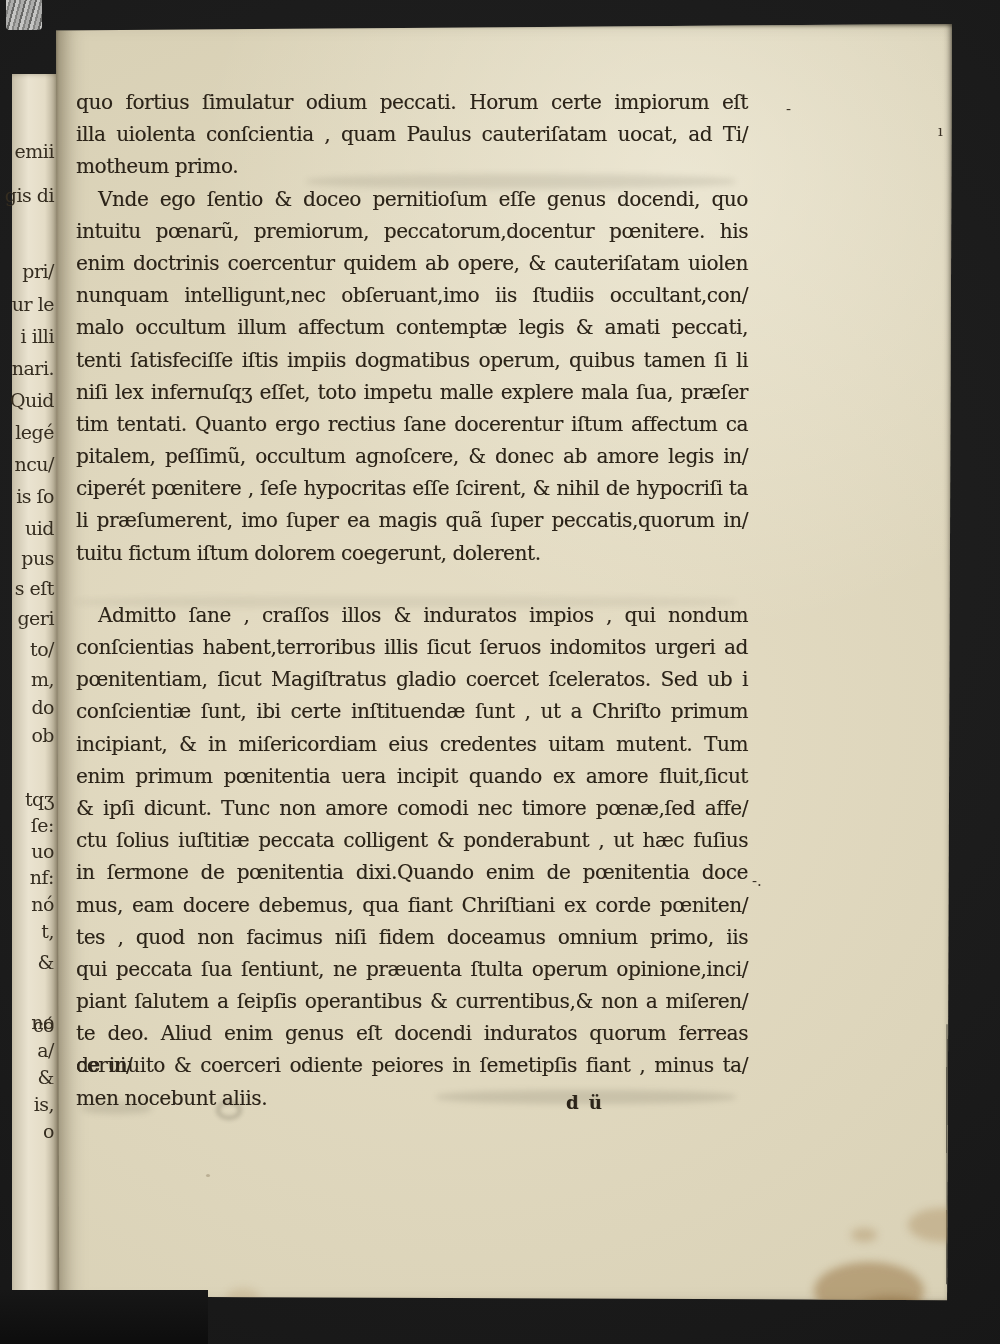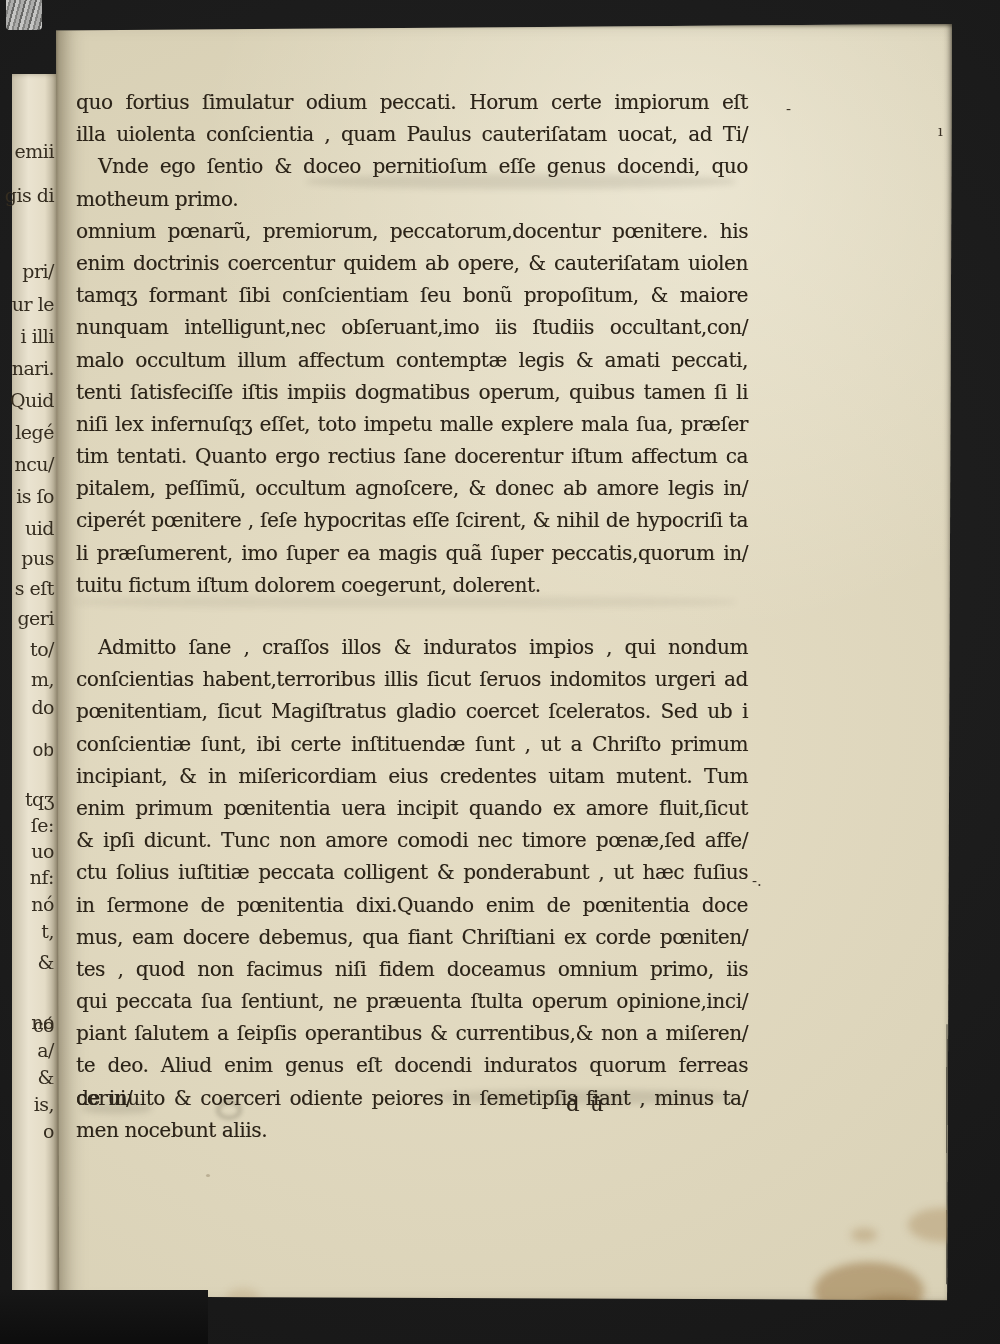--- a/index.html
+++ b/index.html
@@ -61,21 +61,21 @@
     height:32.2px;font-size:20px;line-height:32.2px;
     letter-spacing:-.4px;
     text-align:justify;text-align-last:justify;
     white-space:normal;overflow:visible;
     text-shadow:0.4px 0.3px 0 rgba(43,35,24,.35);
   }
   .line.last{text-align-last:left;}
   .line.indent{padding-left:22px;}
   .para-gap{height:30px;}
   .signature{
-    position:absolute;font-size:21px;color:var(--ink);font-weight:normal;
+    position:absolute;font-size:18px;color:var(--ink);font-weight:bold;
     letter-spacing:2px;text-shadow:0.4px 0.3px 0 rgba(43,35,24,.35);
   }
   
   .margin-mark{position:absolute;font-size:15px;color:#3a3226;}
   .ghost{
     position:absolute;background:#6f6a57;border-radius:45%;
     filter:blur(3px);opacity:.16;
   }
   .ghost-ring{
     position:absolute;width:26px;height:20px;border:4px solid #5d5745;
@@ -108,21 +108,21 @@
     <div class="frag" style="top: 347px;">legé</div>
     <div class="frag" style="top: 379px;">ncu/</div>
     <div class="frag" style="top: 411px;">is ſo</div>
     <div class="frag" style="top: 443px;">uid</div>
     <div class="frag" style="top: 473px;">pus</div>
     <div class="frag" style="top: 503px;">s eſt</div>
     <div class="frag" style="top: 533px;">geri</div>
     <div class="frag" style="top: 564px;">to/</div>
     <div class="frag" style="top: 594px;">m,</div>
     <div class="frag" style="top: 622px;">do</div>
-    <div class="frag" style="top: 666px; font-family: Liberation Mono, monospace;">ob</div>
+    <div class="frag" style="top: 650px;">ob</div>
     <div class="frag" style="top: 714px;">tqʒ</div>
     <div class="frag" style="top: 740px;">ſe:</div>
     <div class="frag" style="top: 766px;">uo</div>
     <div class="frag" style="top: 792px;">nf:</div>
     <div class="frag" style="top: 819px;">nó</div>
     <div class="frag" style="top: 846px;">t,</div>
     <div class="frag" style="top: 877px;">&amp;</div>
     <div class="frag" style="top: 940px;">có</div>
     <div class="frag" style="top: 937px;">no</div>
     <div class="frag" style="top: 965px;">a/</div>
@@ -145,25 +145,24 @@
   <div class="stain s1"></div>
   <div class="stain s1b"></div>
   <div class="stain s4"></div>
   <div class="speck" style="left:420px;top:520px;width:4px;height:4px;"></div>
   <div class="speck" style="left:640px;top:300px;width:3px;height:3px;"></div>
   <div class="speck" style="left:150px;top:1150px;width:4px;height:3px;"></div>
 
   <div class="text-block" id="text-block">
       <div class="line">quo fortius ſimulatur odium peccati. Horum certe impiorum eſt</div>
       <div class="line">illa uiolenta conſcientia , quam Paulus cauteriſatam uocat, ad Ti/</div>
+      <div class="line last">motheum primo.</div>
       <div class="line indent">Vnde ego ſentio &amp; doceo pernitioſum eſſe genus docendi, quo</div>
-      <div class="line last">motheum primo.</div>
-      <div class="line">omnium pœnarũ, premiorum, peccatorum,docentur pœnitere. his</div>
+      <div class="line">intuitu pœnarũ, premiorum, peccatorum,docentur pœnitere. his</div>
       <div class="line">enim doctrinis coercentur quidem ab opere, &amp; cauteriſatam uiolen</div>
-      <div class="line">tamqʒ formant ſibi conſcientiam ſeu bonũ propoſitum, &amp; maiore</div>
       <div class="line">nunquam intelligunt,nec obſeruant,imo iis ſtudiis occultant,con/</div>
       <div class="line">malo occultum illum affectum contemptæ legis &amp; amati peccati,</div>
       <div class="line">tenti ſatisfeciſſe iſtis impiis dogmatibus operum, quibus tamen ſi li</div>
       <div class="line">niſi lex infernuſqʒ eſſet, toto impetu malle explere mala ſua, præſer</div>
       <div class="line">tim tentati. Quanto ergo rectius ſane docerentur iſtum affectum ca</div>
       <div class="line">pitalem, peſſimũ, occultum agnoſcere, &amp; donec ab amore legis in/</div>
       <div class="line">ciperét pœnitere , ſeſe hypocritas eſſe ſcirent, &amp; nihil de hypocriſi ta</div>
       <div class="line">li præſumerent, imo ſuper ea magis quã ſuper peccatis,quorum in/</div>
       <div class="line last">tuitu fictum iſtum dolorem coegerunt, dolerent.</div>
       <div class="para-gap"></div>

